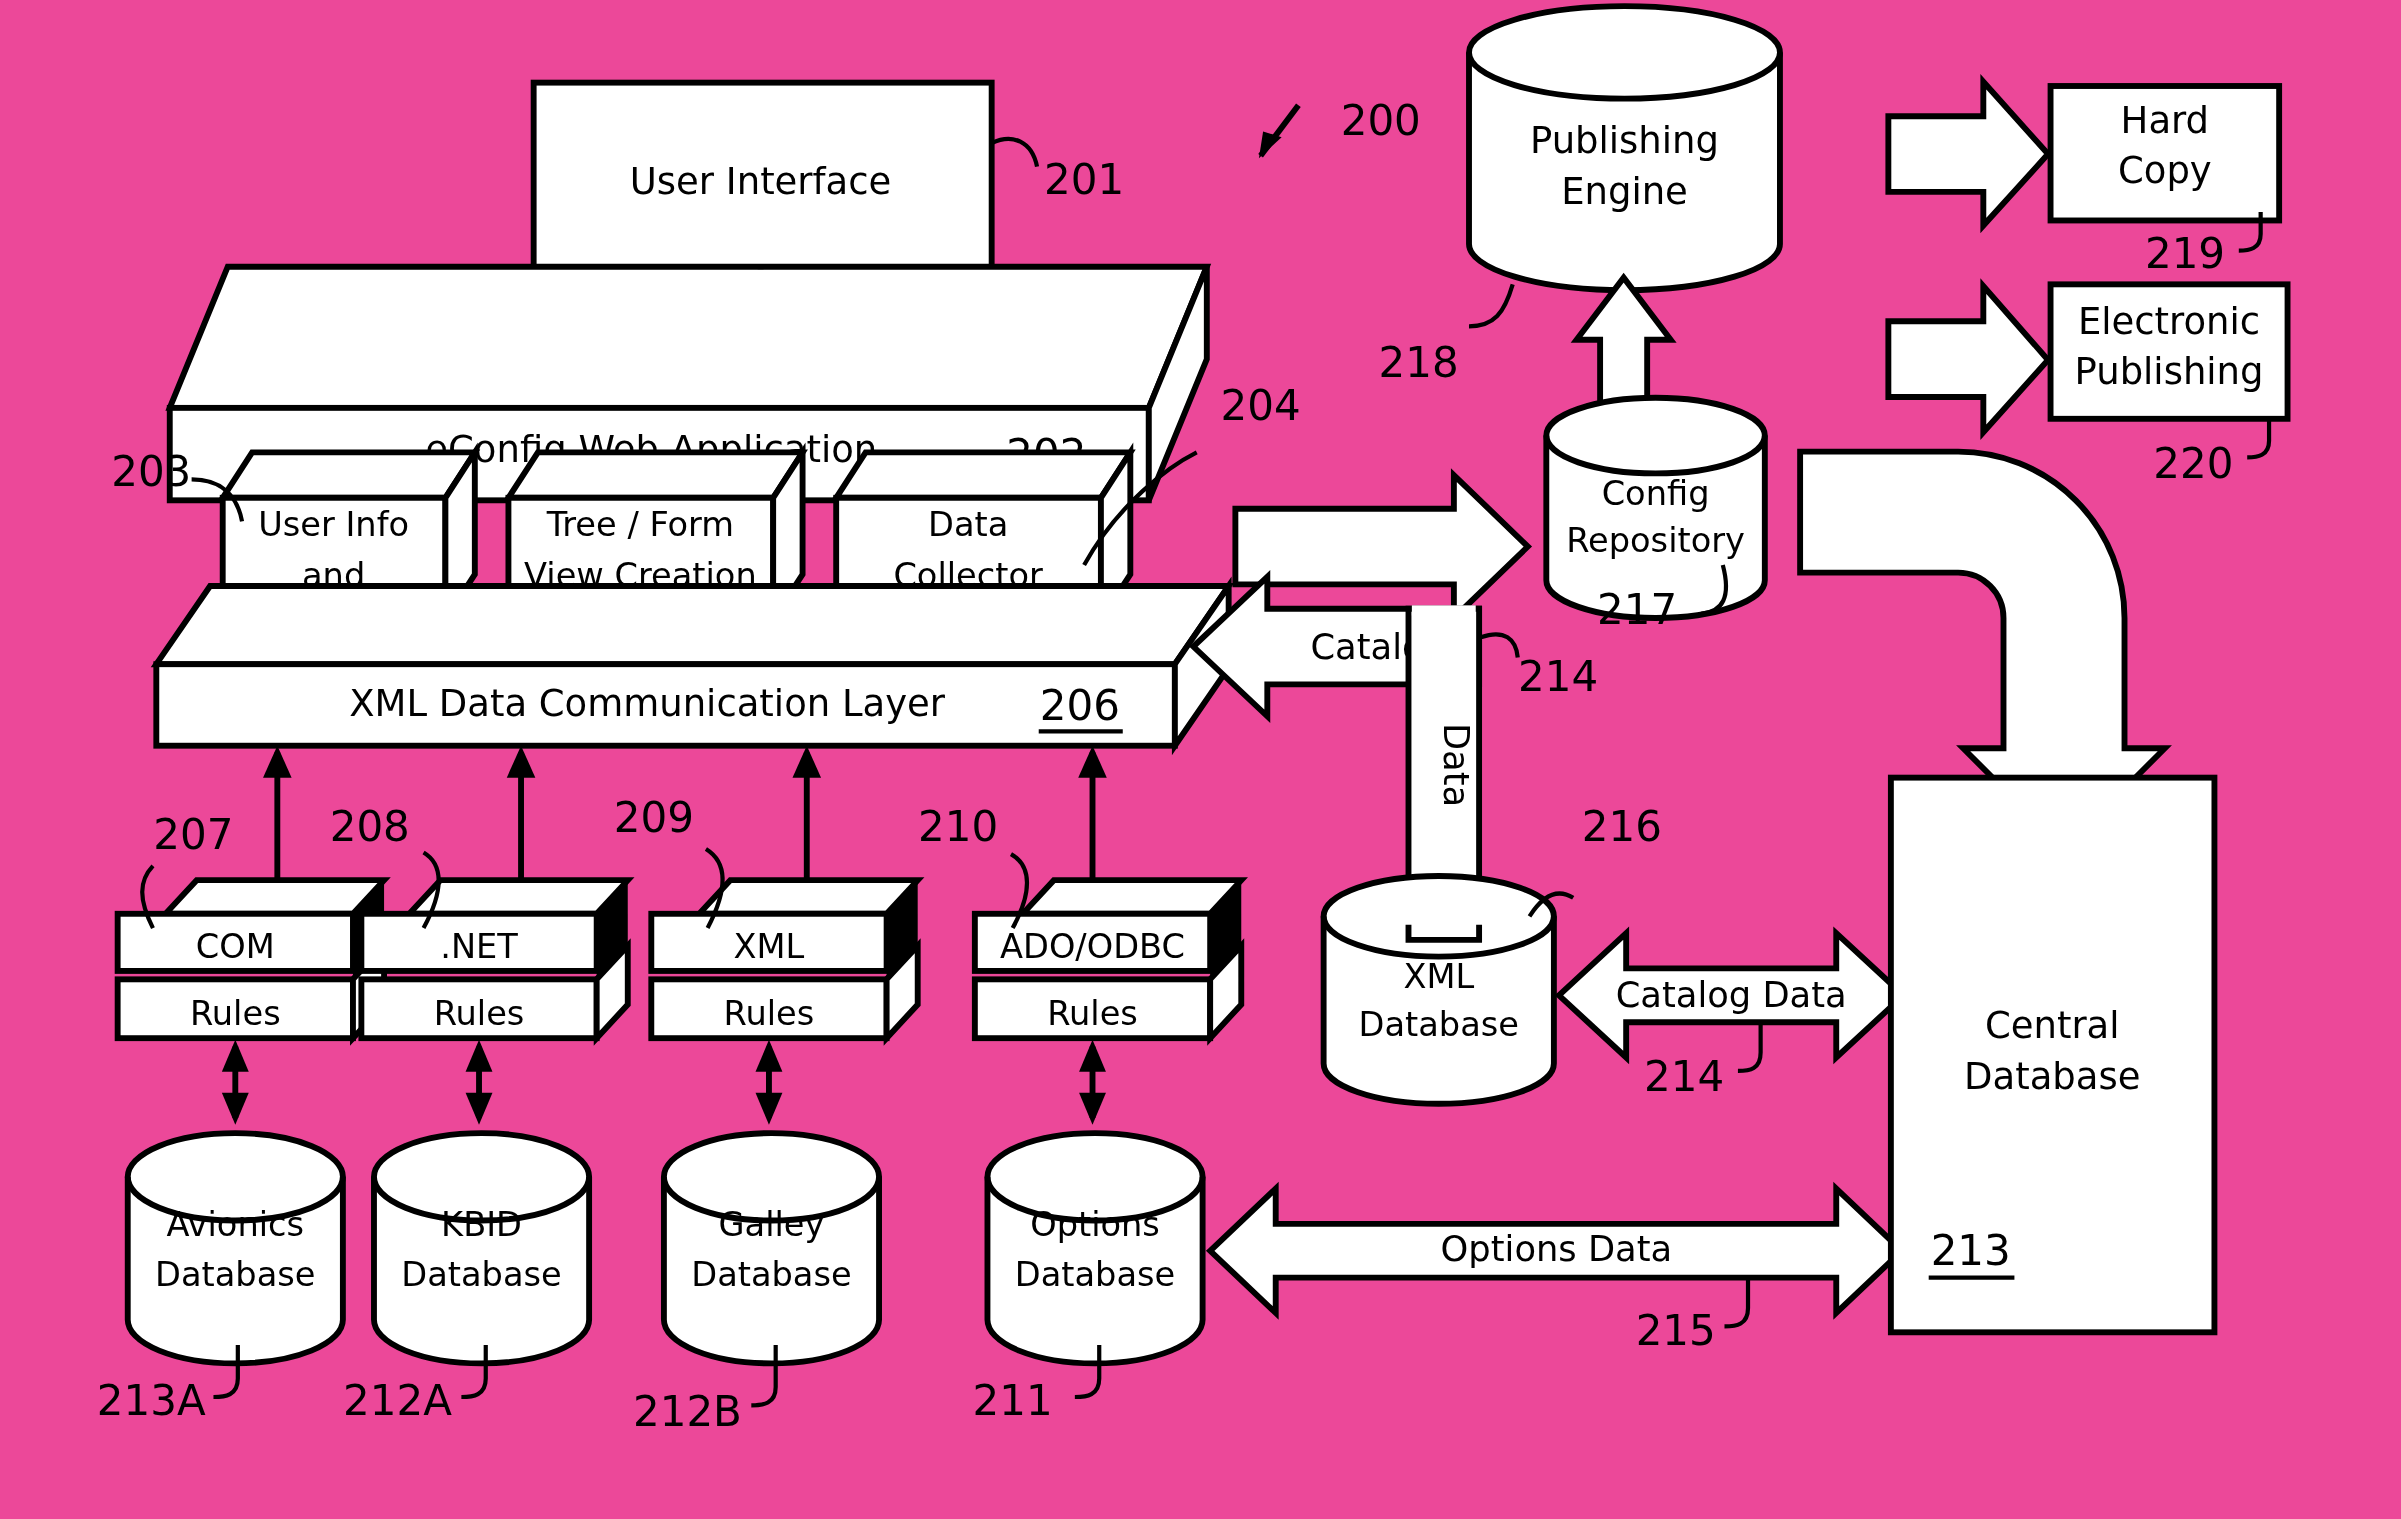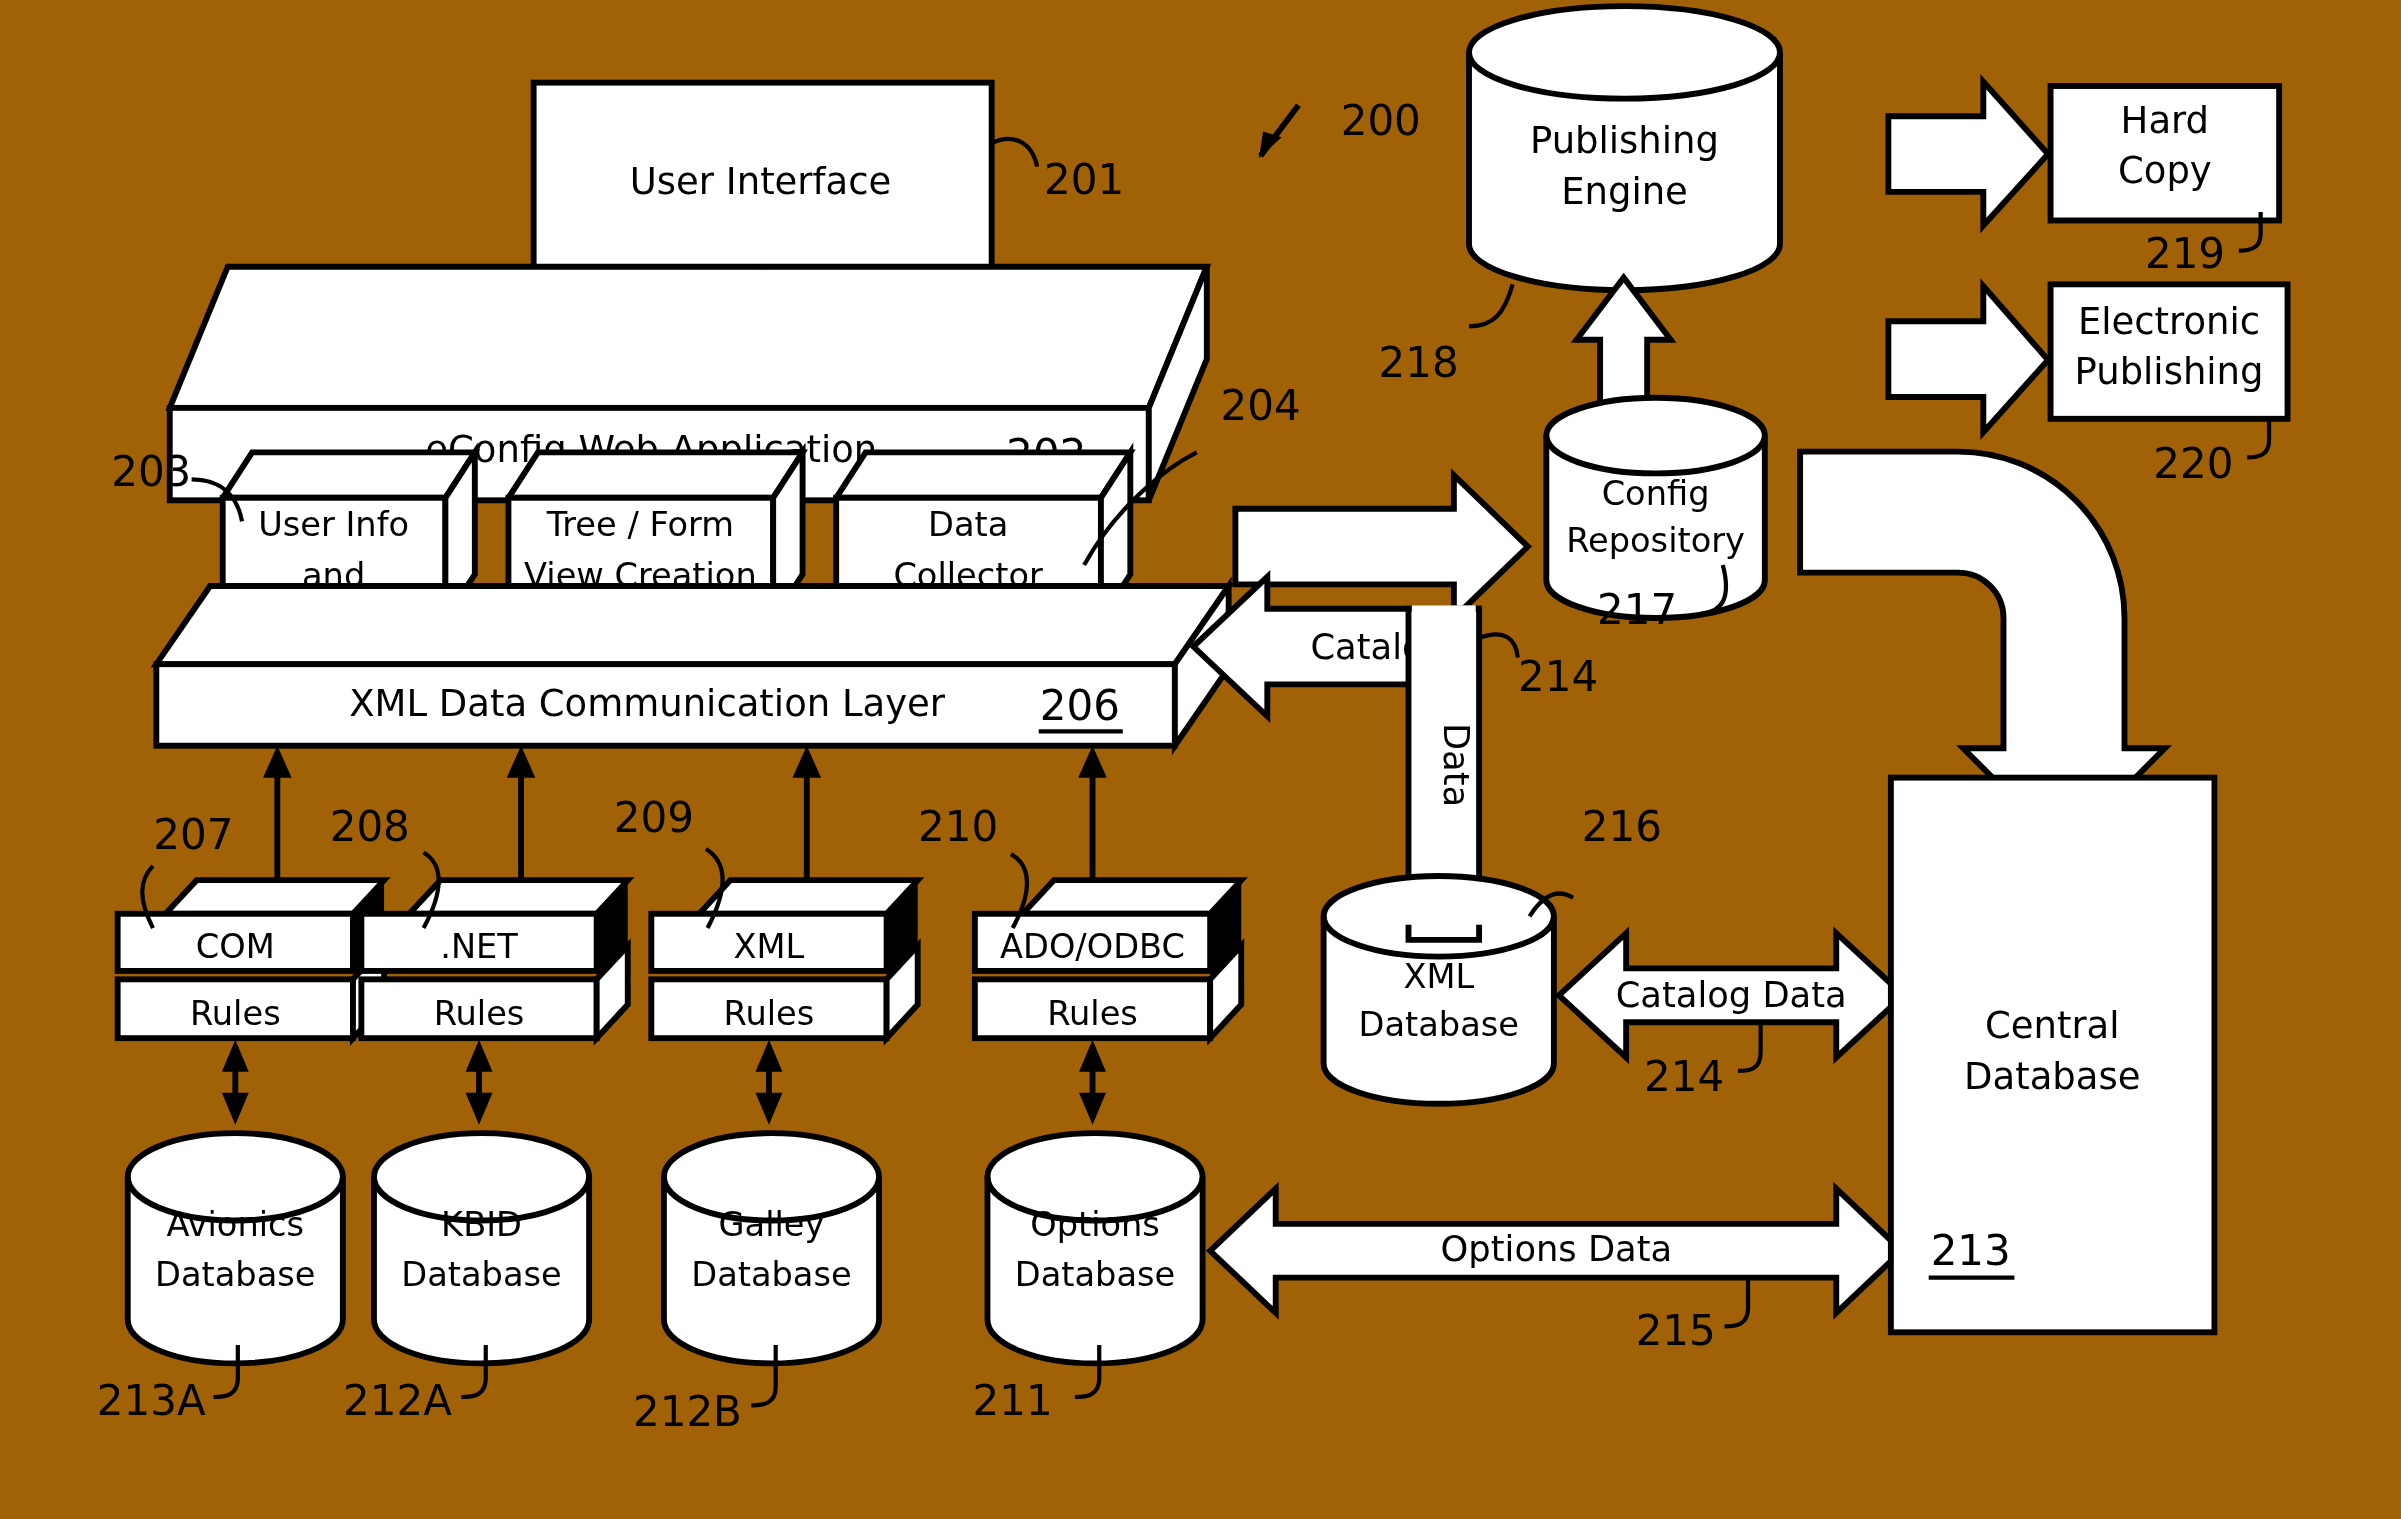--- a/index.html
+++ b/index.html
@@ -4,21 +4,21 @@
 <style>
   html, body {
     margin: 0;
     padding: 0;
     background: #ffffff;
   }
   #root {
     position: relative;
     width: 2401px;
     height: 1520px;
-    background: #a16207;
+    background: #ec4899;
     overflow: hidden;
     font-family: "DejaVu Sans", sans-serif;
   }
   svg.diagram {
     position: absolute;
     left: 0; top: 0;
     width: 2401px;
     height: 1520px;
     display: block;
   }

